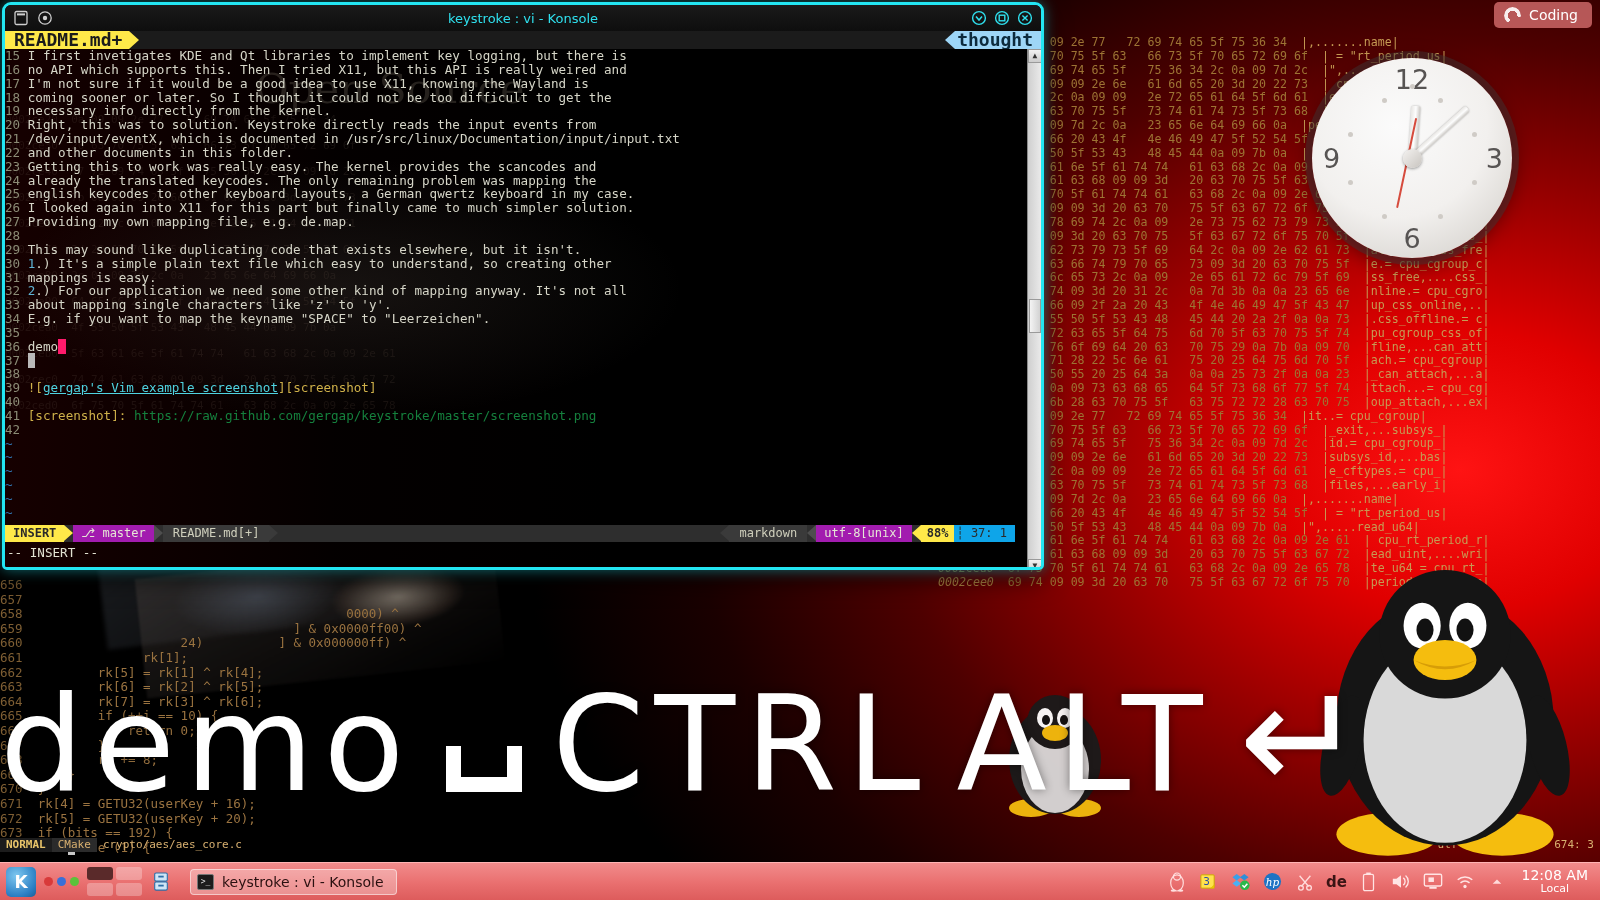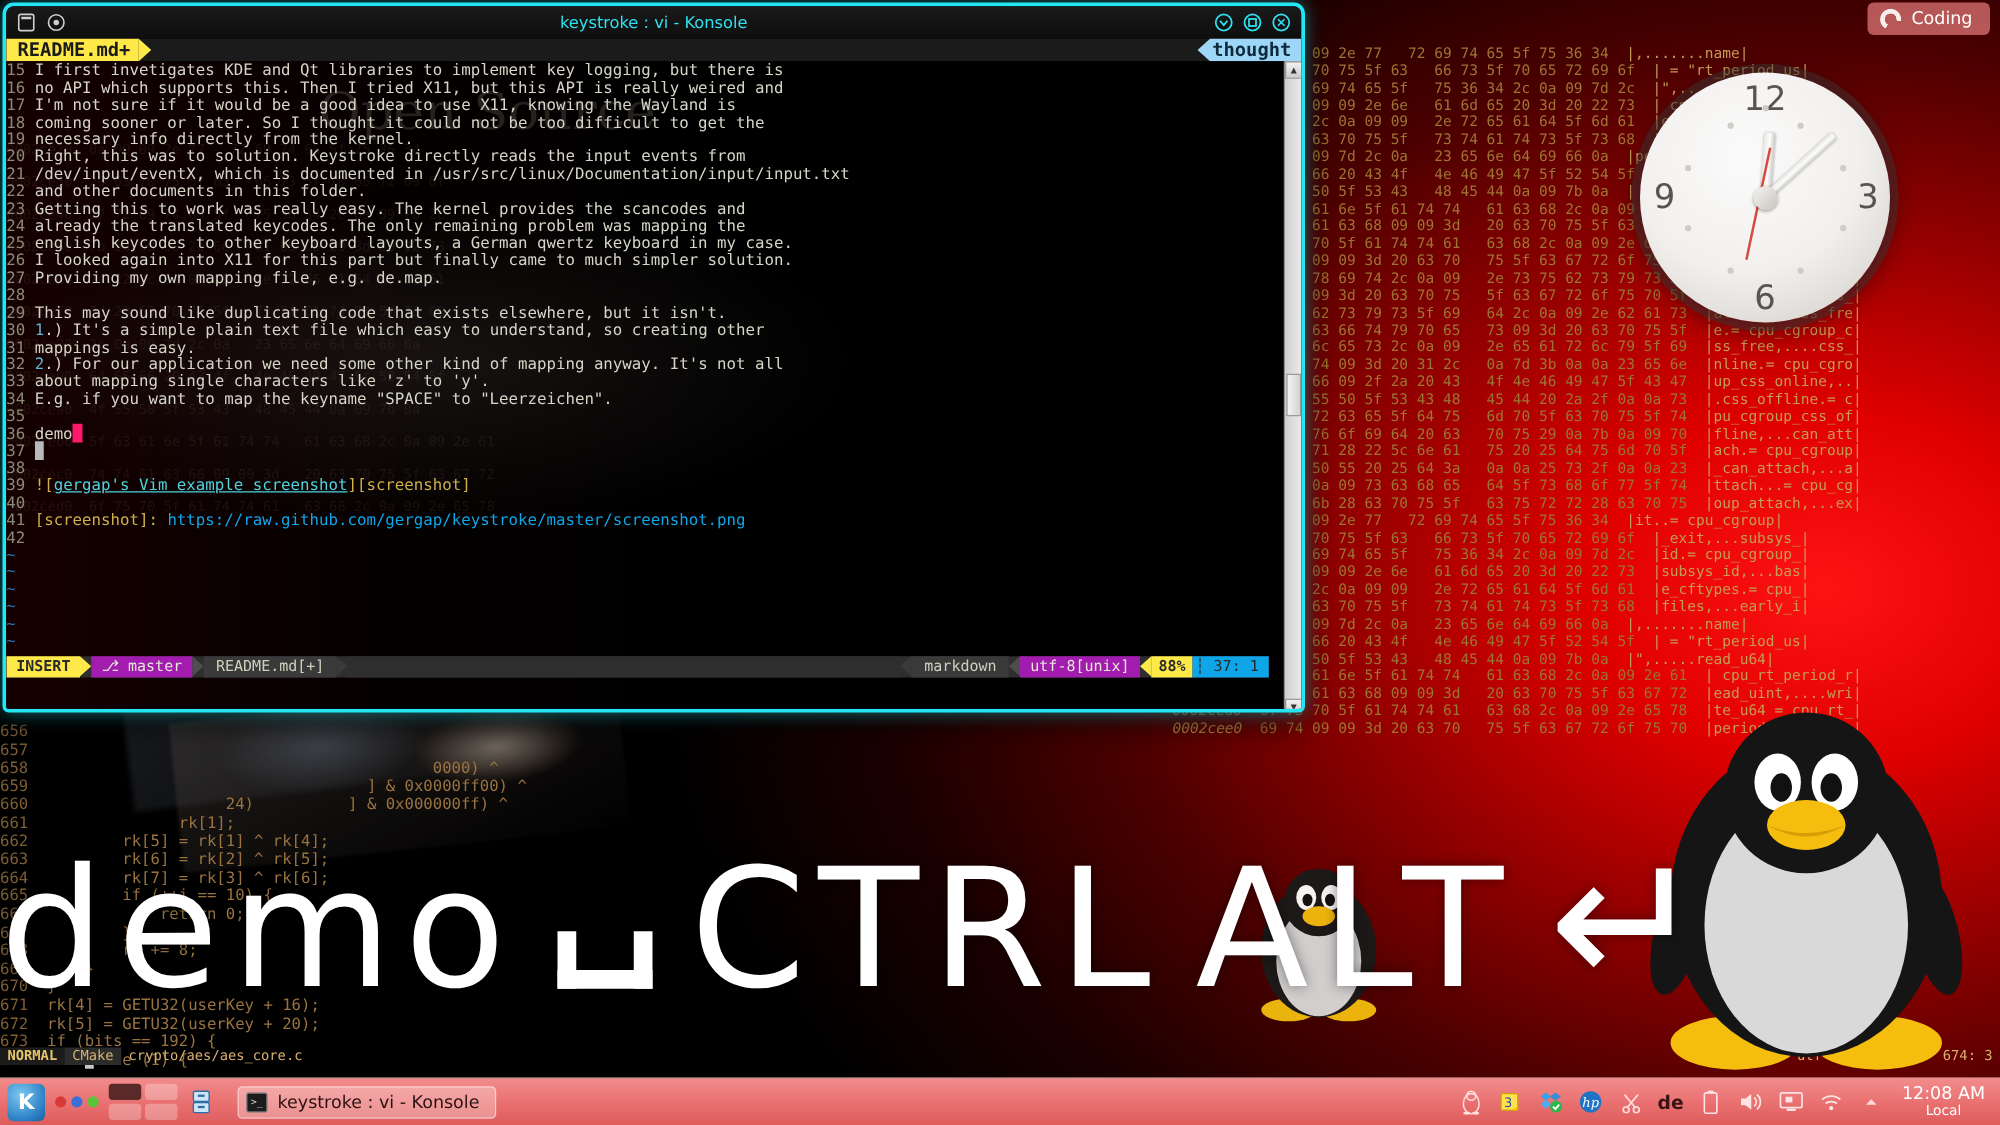--- a/index.html
+++ b/index.html
@@ -134,21 +134,21 @@
     position:absolute; left:0; right:0; text-align:center;
     font-family:"DejaVu Sans",sans-serif; font-size:13px; color:#2fe0ee;
   }
   .tbicon{ width:16px; height:16px; position:relative; z-index:2; }
   .tbleft{ display:flex; gap:8px; align-items:center; }
   .tbright{ margin-left:auto; display:flex; gap:7px; align-items:center; z-index:2; }
 
   
   #tabline{
     height:18px; background:#1b1b1b; display:flex; align-items:center;
-    font-size:15px; line-height:18px; position:relative;
+    font-size:18px; line-height:18px; position:relative;
   }
   .tab-active{
     background:#ffe949; color:#1b1b1b; font-weight:bold; padding:0 7px 0 9px;
     font-family:"DejaVu Sans Mono",monospace;
   }
   .tab-arrow-y{ width:0;height:0; border-left:10px solid #ffe949; border-top:9px solid transparent; border-bottom:9px solid transparent;}
   #tabline .spacer{ flex:1; }
   .buf-arrow{ width:0;height:0; border-right:10px solid #9ed6f7; border-top:9px solid transparent; border-bottom:9px solid transparent;}
   .tab-buffers{ background:#9ed6f7; color:#0d2b3d; font-weight:bold; padding:0 8px 0 2px; font-family:"DejaVu Sans Mono",monospace;}
 
@@ -173,21 +173,21 @@
     position:absolute; left:0; top:0; width:1010px;
     font-size:12.6px; line-height:13.85px; white-space:pre;
   }
   .line{ height:13.85px; }
   .lnum{ color:#8b8b75; }
   .txt{ color:#d6d6c8; }
   .tilde{ color:#2f6ea8; }
   .num-md{ color:#5fb3d4; }
   .link{ color:#4fd3e0; text-decoration:underline; }
   .mdref{ color:#cfb14a; }
-  .url{ color:#0ea5e9; }
+  .url{ color:#15803d; }
   .cursor{ background:#ff1a6b; color:#000; }
   .cursor-blk{ background:#b9b9b9; color:#000; }
 
   
   #vimstatus{
     position:absolute; left:0; bottom:31px; width:1010px; height:17px;
     background:#2e2e2e; display:flex; align-items:stretch;
     font-size:12px; line-height:17px; font-family:"DejaVu Sans Mono",monospace;
     color:#c8c8b4;
   }
@@ -405,20 +405,21 @@
         <div class="arr-bl"></div>
         <div class="ps-b">utf-8[unix]</div>
         <div class="arr-yl"></div>
         <div class="ps-pct">88%</div>
         <div class="ps-pos">
           <span>┆</span>
           <span>37:   1</span>
         </div>
       </div>
 
+      <div id="vimcmd">-- INSERT --</div>
     </div>
 
     <div id="scrollbar">
       <div class="arrow">
           <span>▲</span>
         </div>
       <div class="thumb"></div>
       <div class="arrow bot">
           <span>▼</span>
         </div>

